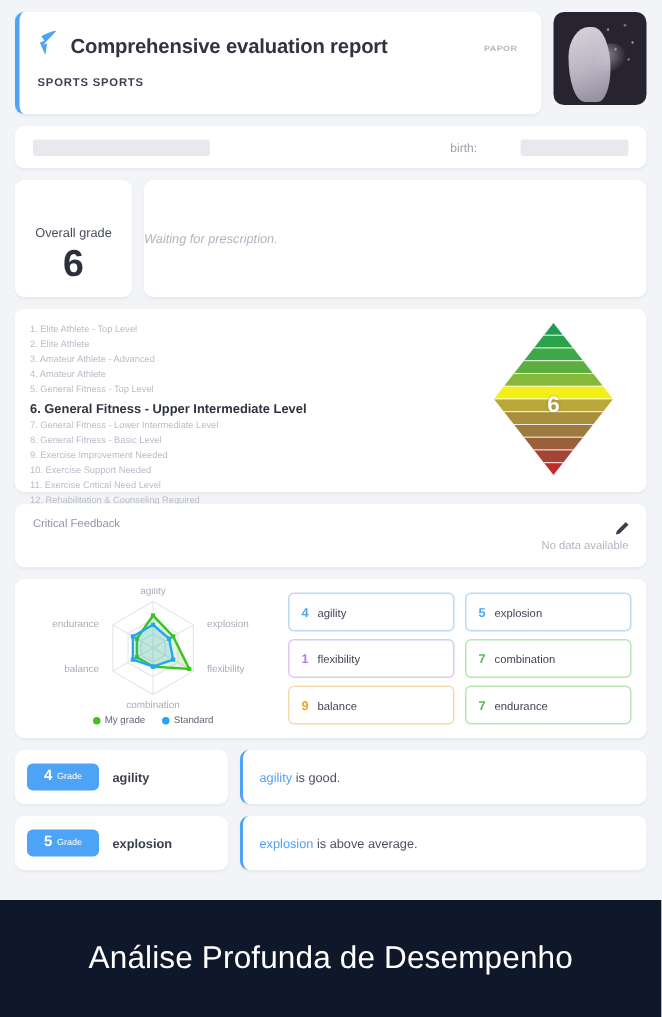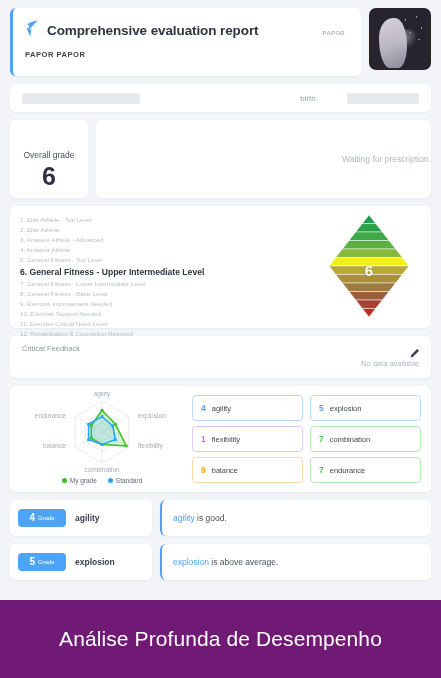--- a/index.html
+++ b/index.html
@@ -62,21 +62,21 @@
   .birth-label { margin-left:auto; font-size:8px; color:#9aa0ab; }
   .birth-wrap { display:flex; align-items:center; margin-left:auto;gap:24px; }
 
   .grade-row { margin-top: 8px; display:flex; gap: 8px; }
   .overall {
     width: 78px; height: 78px; display:flex; flex-direction:column;
     align-items:center; justify-content:center; gap: 4px;
   }
   .overall-label { font-size: 8.5px; color:#454b5c;margin-top:20px; }
   .overall-value { font-size: 25px; font-weight: bold; color:#2b2f3e; line-height:1; }
-  .prescription { flex:1; height:78px; display:flex; align-items:center; justify-content:flex-end; }
+  .prescription { flex:1; height:78px; display:flex; align-items:center; justify-content:flex-start;font-style:italic; }
   .prescription span { font-size: 8.5px; color:#b0b5c0; }
 
   
   .levels-card { margin-top: 8px; display:flex; padding: 8px 10px 10px 10px; height: 122px; }
   .levels-list { flex:1; padding-top:1px; }
   .level { font-size: 6.2px; color:#b9bdc8; line-height: 1.63; white-space:nowrap; }
   .level.active { font-size: 8.6px; font-weight: bold; color:#2f3342; line-height: 1.55; }
   .pyramid-wrap { width: 104px; display:flex; align-items:center; justify-content:center; position:relative; }
   .pyramid { position:relative; width: 84px; height: 106px; }
   .pyramid svg { display:block; }
@@ -138,21 +138,21 @@
   <div class="header-row">
     <div class="header-card">
       <div class="title-line">
         <span class="bolt-icon">
           <svg viewBox="0 0 15 19" width="15" height="19">
             <path d="M12.8 1.3 C8.6 2.2 5.2 3.4 2.6 5.1 L4.6 8.2 L1.6 9.4 L5.2 17.6 L6.4 9.9 L3.9 10.9 Z" fill="#4da3f5"></path>
           </svg>
         </span>
         <span class="report-title">Comprehensive evaluation report</span>
       </div>
-      <div class="brand-sub">PAPOR PAPOR</div>
+      <div class="brand-sub">SPORTS SPORTS</div>
       <div class="corp-logo">PAPOR</div>
     </div>
     <div class="avatar">
       <span class="fig"></span>
       <span class="fig2"></span>
       <span class="spark"></span>
     </div>
   </div>
 
   <div class="card idrow">
@@ -314,17 +314,17 @@
       </span>
       <span class="detail-metric">explosion</span>
     </div>
     <div class="card detail-right">
       <span>
         <em>explosion</em><span> is above average.</span>
       </span>
     </div>
   </div>
 
-  <div class="banner" id="banner" style="background: #701a75;">
+  <div class="banner" id="banner" style="background: #0f172a;">
     <span>Análise Profunda de Desempenho</span>
   </div>
 
 </div>
 
 </body></html>

